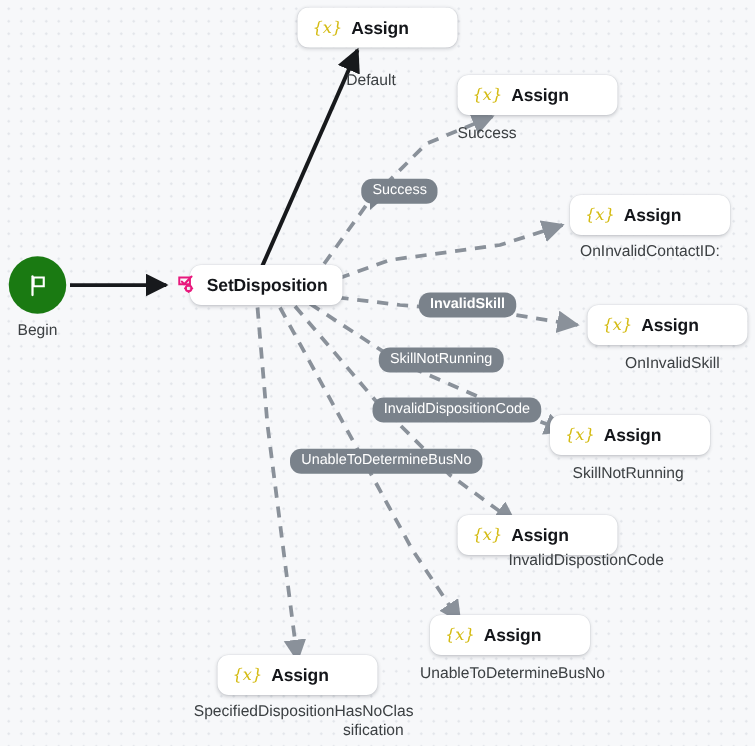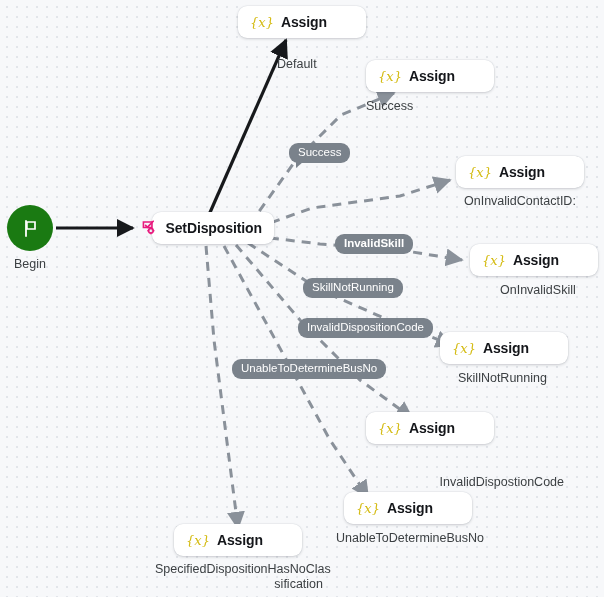--- a/index.html
+++ b/index.html
@@ -203,21 +203,21 @@
     <span class="ttl">Assign</span>
   </div>
   <div class="node-caption" style="left:458px; top:371px; width:170px; text-align:left;">SkillNotRunning</div>
 
   <div class="node" style="left:366px; top:412px; width:128px;">
     <span class="ico">
       <span class="x-ico">{<em>x</em>}</span>
     </span>
     <span class="ttl">Assign</span>
   </div>
-  <div class="node-caption" style="left:374px; top:475px; width:190px; text-align:right;">InvalidDispostionCode</div>
+  <div class="node-caption" style="left:374px; top:441px; width:190px; text-align:center;">InvalidDispostionCode</div>
 
   <div class="node" style="left:344px; top:492px; width:128px;">
     <span class="ico">
       <span class="x-ico">{<em>x</em>}</span>
     </span>
     <span class="ttl">Assign</span>
   </div>
   <div class="node-caption" style="left:336px; top:531px; width:200px; text-align:left;">UnableToDetermineBusNo</div>
 
   <div class="node" style="left:174px; top:524px; width:128px;">

